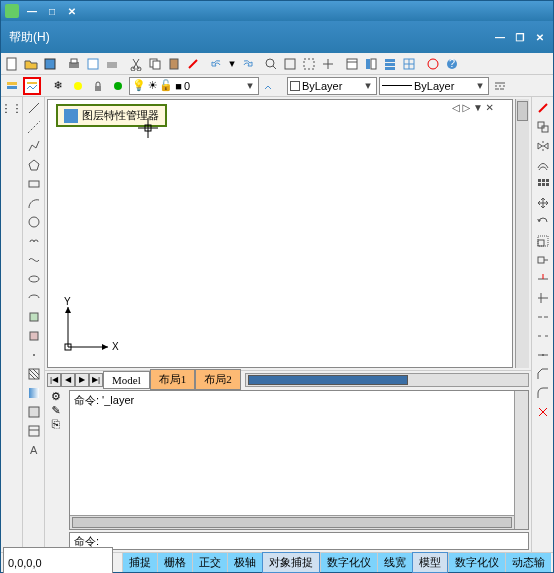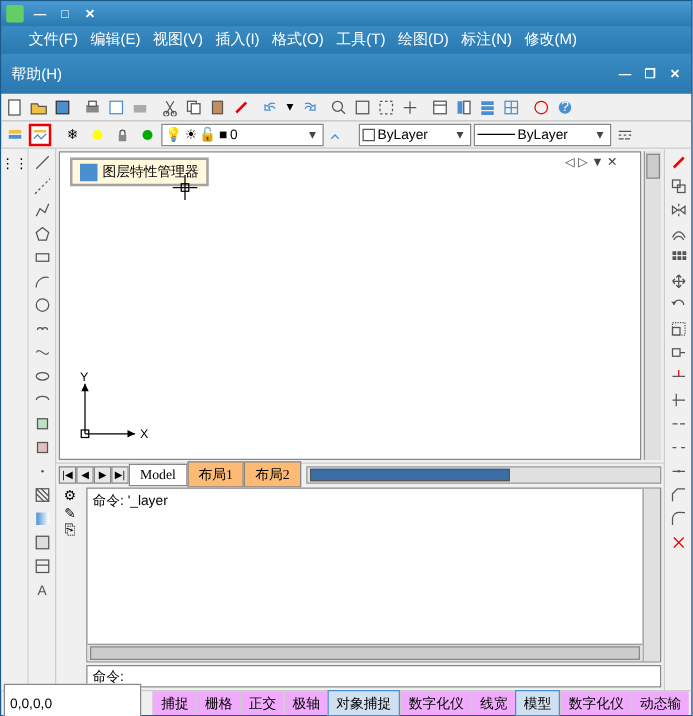--- a/index.html
+++ b/index.html
@@ -20,21 +20,21 @@
 .tsep{width:4px;height:18px}
 .toolbar2{height:22px;background:#f0f0f0;border-bottom:1px solid #ccc;display:flex;align-items:center;padding:0 2px;gap:2px}
 .layercombo{height:18px;border:1px solid #888;background:#fff;display:flex;align-items:center;padding:0 2px;gap:2px;font-size:11px}
 .dd{width:12px;text-align:center;color:#444}
 .workarea{flex:1;display:flex;background:#f0f0f0;overflow:hidden}
 .lefttools{width:22px;background:#f0f0f0;border-right:1px solid #ccc;display:flex;flex-direction:column;align-items:center;padding-top:2px;gap:1px}
 .ltbtn{width:18px;height:18px;display:flex;align-items:center;justify-content:center}
 .maincol{flex:1;display:flex;flex-direction:column}
 .canvaswrap{position:relative;flex:1;display:flex}
 .canvas{flex:1;background:#fff;border:1px solid #888;margin:2px;position:relative;overflow:hidden}
-.tooltip{position:absolute;top:4px;left:8px;background:#fff8dc;border:2px solid #a3a3a3;padding:2px 6px;font-size:12px;display:flex;align-items:center;gap:4px}
+.tooltip{position:absolute;top:4px;left:8px;background:#fff8dc;border:2px solid #4d7c0f;padding:2px 6px;font-size:12px;display:flex;align-items:center;gap:4px}
 .tooltip-icon{width:14px;height:14px;background:#4a90d0;display:inline-block}
 .ucs{position:absolute;bottom:10px;left:10px}
 .ucs svg{overflow:visible}
 .ucs text{font-size:10px}
 .vscroll{width:14px;background:#e0e0e0;border-left:1px solid #999;margin:2px 2px 2px 0;position:relative}
 .vscroll .thumb{position:absolute;top:2px;left:1px;right:1px;height:20px;background:#ccc;border:1px solid #888}
 .righttools{width:22px;background:#f0f0f0;border-left:1px solid #ccc;display:flex;flex-direction:column;align-items:center;padding-top:2px;gap:1px}
 .tabrow{height:18px;background:#f0f0f0;border-top:1px solid #ccc;display:flex;align-items:center;padding:0 2px;gap:0}
 .tabnav{width:14px;height:14px;border:1px solid #888;background:#e8e8e8;display:flex;align-items:center;justify-content:center;font-size:8px}
 .tab{padding:2px 8px;border:1px solid #888;background:#fff;font-family:"SimSun";font-size:11px}
@@ -42,53 +42,39 @@
 .hscroll{flex:1;height:14px;background:#e0e0e0;border:1px solid #999;margin-left:4px;position:relative}
 .hscroll .thumb{position:absolute;left:2px;top:1px;bottom:1px;width:160px;background:#3a6ea5;border:1px solid #555}
 .cmdlog{height:140px;background:#fff;border:1px solid #888;margin:2px;padding:2px 4px;font-family:"SimSun",monospace;font-size:12px;position:relative}
 .cmdlog-scroll{position:absolute;right:0;top:0;bottom:0;width:14px;background:#e0e0e0;border-left:1px solid #999}
 .cmdlog-hscroll{position:absolute;left:0;right:14px;bottom:0;height:14px;background:#e0e0e0;border-top:1px solid #999}
 .cmdlog-hthumb{position:absolute;left:2px;top:1px;bottom:1px;width:440px;background:#ccc;border:1px solid #888}
 .cmdline{height:18px;background:#fff;border:1px solid #888;margin:0 2px 2px 2px;display:flex;align-items:center;padding:0 4px;font-family:"SimSun",monospace;font-size:12px}
 .leftattr{width:22px;display:flex;flex-direction:column;align-items:center;padding-top:2px;gap:1px;font-size:10px}
 .statusbar{height:20px;background:#f0f0f0;border-top:1px solid #ccc;display:flex;align-items:center;padding:0 2px;gap:0}
 .coord{width:110px;height:31px;border:1px solid #888;background:#fff;padding:0 4px;font-size:11px;display:flex;align-items:center}
-.stbtn{padding:2px 6px;border-left:1px solid #ccc;font-size:11px;background:#f0abfc}
+.stbtn{padding:2px 6px;border-left:1px solid #ccc;font-size:11px;background:#7dd3fc}
 .stbtn.active{background:#d0e0f0;border:1px solid #4a90d0}
 .navbtns{position:absolute;top:2px;right:18px;display:flex;gap:2px;font-size:10px;color:#444}
 svg{display:block}
 </style>
 </head>
 <body>
 
 <div class="window">
 
   <div class="titlebar">
     <div class="logo"></div>
     <div class="winbtns">
       <div class="winbtn">—</div>
       <div class="winbtn">□</div>
       <div class="winbtn">✕</div>
     </div>
   </div>
 
-  <div class="menubar">
-    <span class="logo" style="width:12px;height:12px"></span>
-    <span class="menuitem">文件(F)</span>
-    <span class="menuitem">编辑(E)</span>
-    <span class="menuitem">视图(V)</span>
-    <span class="menuitem">插入(I)</span>
-    <span class="menuitem">格式(O)</span>
-    <span class="menuitem">工具(T)</span>
-    <span class="menuitem">绘图(D)</span>
-    <span class="menuitem">标注(N)</span>
-    <span class="menuitem">修改(M)</span>
-    <span class="menuitem">ET扩展工具(X)</span>
-    <span class="menuitem">窗口(W)</span>
-  </div>
   <div class="menubar2">
     <span class="menuitem">帮助(H)</span>
     <span class="spacer"></span>
     <div class="winbtns">
       <div class="winbtn">—</div>
       <div class="winbtn">❐</div>
       <div class="winbtn">✕</div>
     </div>
   </div>
 

